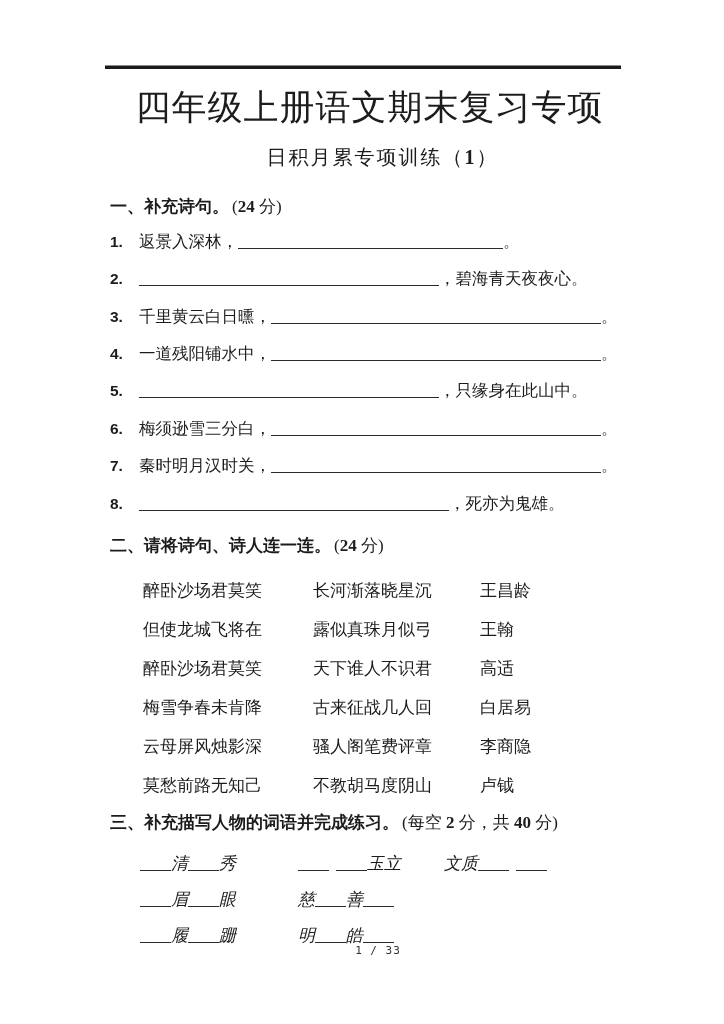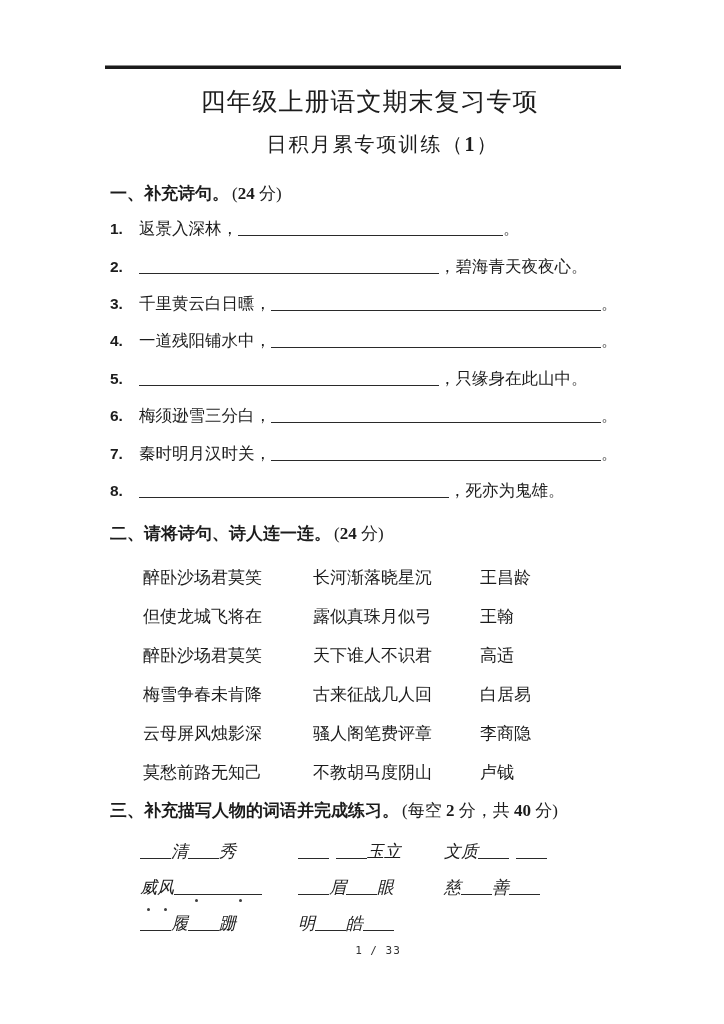--- a/index.html
+++ b/index.html
@@ -14,21 +14,21 @@
   }
   .top-rule {
     position:absolute; left:105px; top:65px;
     width:516px; height:3px;
     background:#1b1b1b;
     border-top:1px solid #8a8a8a;
   }
   .doc-title {
     margin:86px 0 0 15px;
     text-align:center;
-    font-size:25px; line-height:1.25;
+    font-size:35px; line-height:1.25;
     font-weight:400; letter-spacing:1px;
   }
   .doc-subtitle {
     margin:14px 0 0 0;
     text-align:center;
     font-size:20px; font-weight:400; letter-spacing:2px;padding-left:41px;
   }
   .content { margin:0 100px 0 110px; }
   .sec-head { font-size:17px; font-weight:700; white-space:nowrap; }
   .sec-head.sh1 { margin-top:24px; }
@@ -49,21 +49,21 @@
     display:inline-block; height:3px;
     border-bottom:1.5px solid #2a2a2a;
     margin-bottom:-2px;
   }
   .bw265{width:265px} .bw300{width:300px} .bw310{width:310px} .bw330{width:330px}
 
   
   .match-grid { margin-left:33px; margin-top:14px; }
   .match-row {
     display:grid; grid-template-columns:170px 167px 1fr;
-    line-height:39px; font-size:17px; white-space:nowrap;font-family:Liberation Mono, monospace;
+    line-height:39px; font-size:17px; white-space:nowrap;
   }
 
   
   .word-grid { margin-left:30px; margin-top:12px;font-style:italic; }
   .word-row {
     display:grid; grid-template-columns:158px 146px 1fr;
     line-height:36px; font-size:17px; white-space:nowrap;
   }
   .wch { display:inline-block; position:relative; }
   .wsp { display:inline-block; width:7px; }
@@ -170,21 +170,20 @@
     <div class="sec-head sh3">
       <span class="sec-title">三、补充描写人物的词语并完成练习。</span><span class="sec-points"><span>(每空 </span><span class="rich-num">2</span><span> 分，共 </span><span class="rich-num">40</span><span> 分)</span></span>
     </div>
     <div class="word-grid">
       <div class="word-row">
         <span class="word"><span class="wblank"></span><span class="wch">清</span><span class="wblank"></span><span class="wch">秀</span></span>
         <span class="word"><span class="wblank"></span><span class="wsp"></span><span class="wblank"></span><span class="wch">玉</span><span class="wch">立</span></span>
         <span class="word"><span class="wch">文</span><span class="wch">质</span><span class="wblank"></span><span class="wsp"></span><span class="wblank"></span></span>
       </div>
       <div class="word-row">
-        <span class="word"><span class="wch dotted">威</span><span class="wch dotted">风</span><span class="wblank dotted"></span><span class="wblank dotted"></span></span>
         <span class="word"><span class="wblank"></span><span class="wch">眉</span><span class="wblank"></span><span class="wch">眼</span></span>
         <span class="word"><span class="wch">慈</span><span class="wblank"></span><span class="wch">善</span><span class="wblank"></span></span>
       </div>
       <div class="word-row">
         <span class="word"><span class="wblank"></span><span class="wch">履</span><span class="wblank"></span><span class="wch">跚</span></span>
         <span class="word"><span class="wch">明</span><span class="wblank"></span><span class="wch">皓</span><span class="wblank"></span></span>
         <span class="word"></span>
       </div>
     </div>
 

